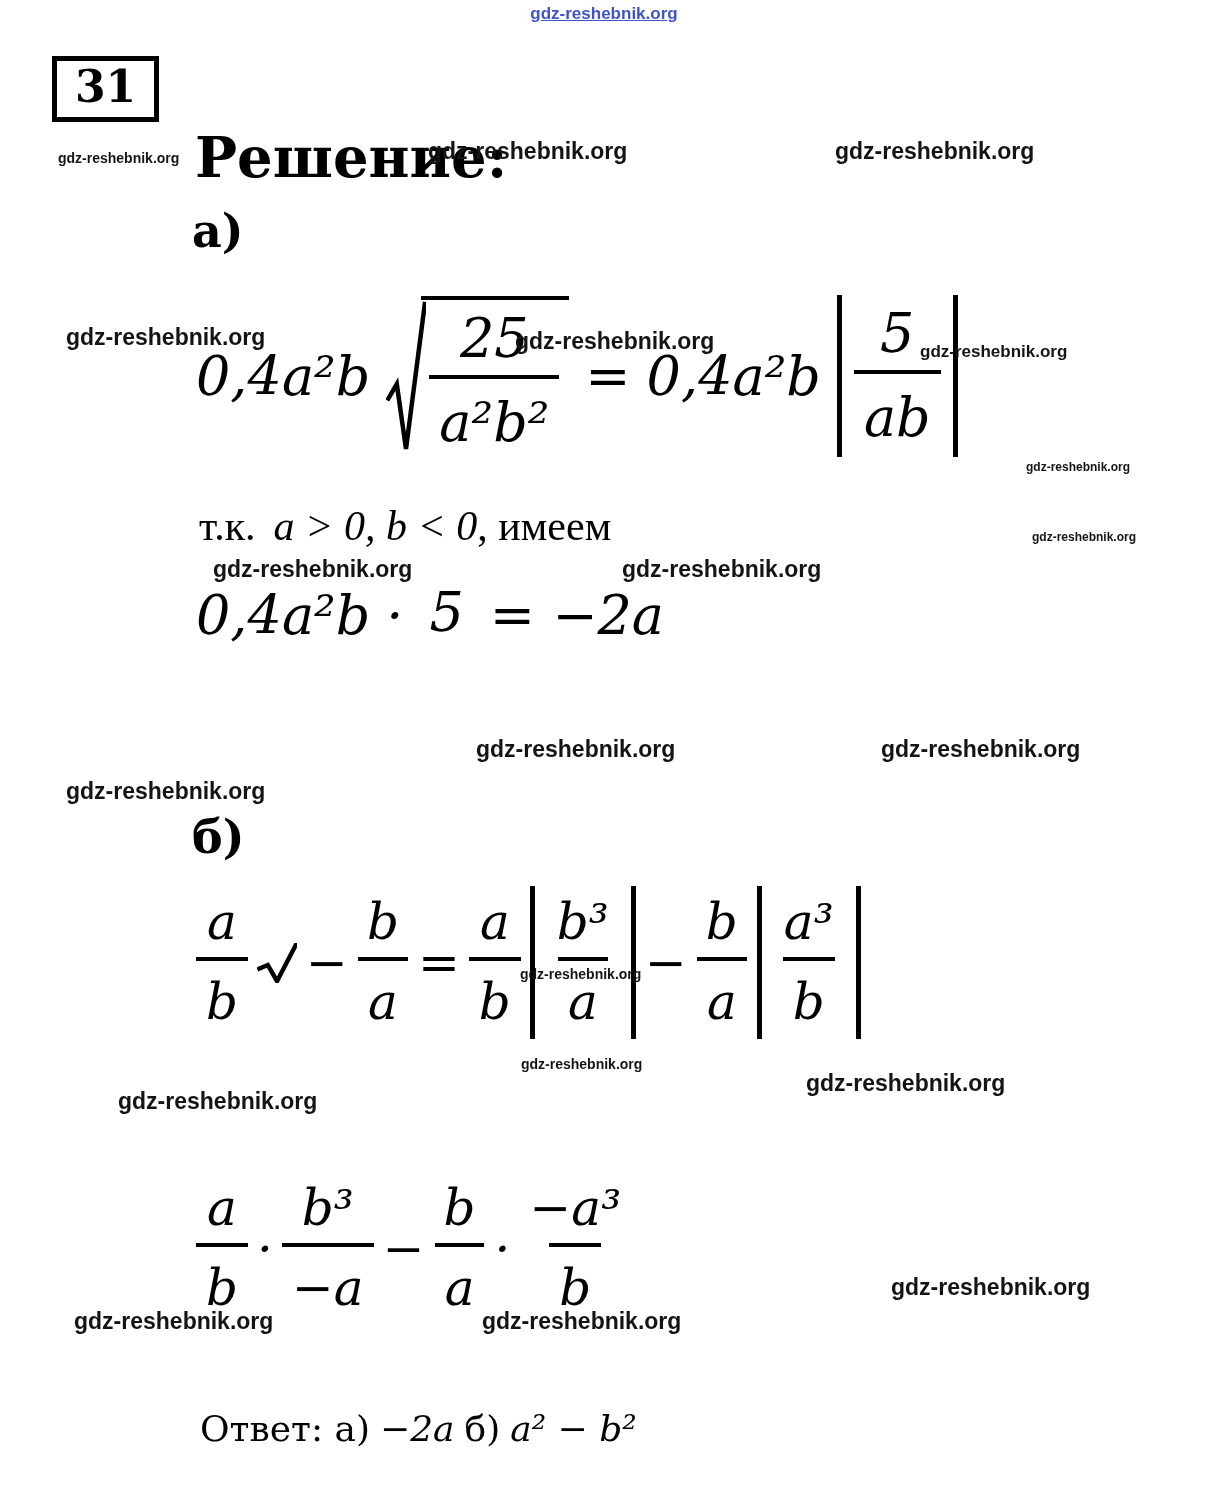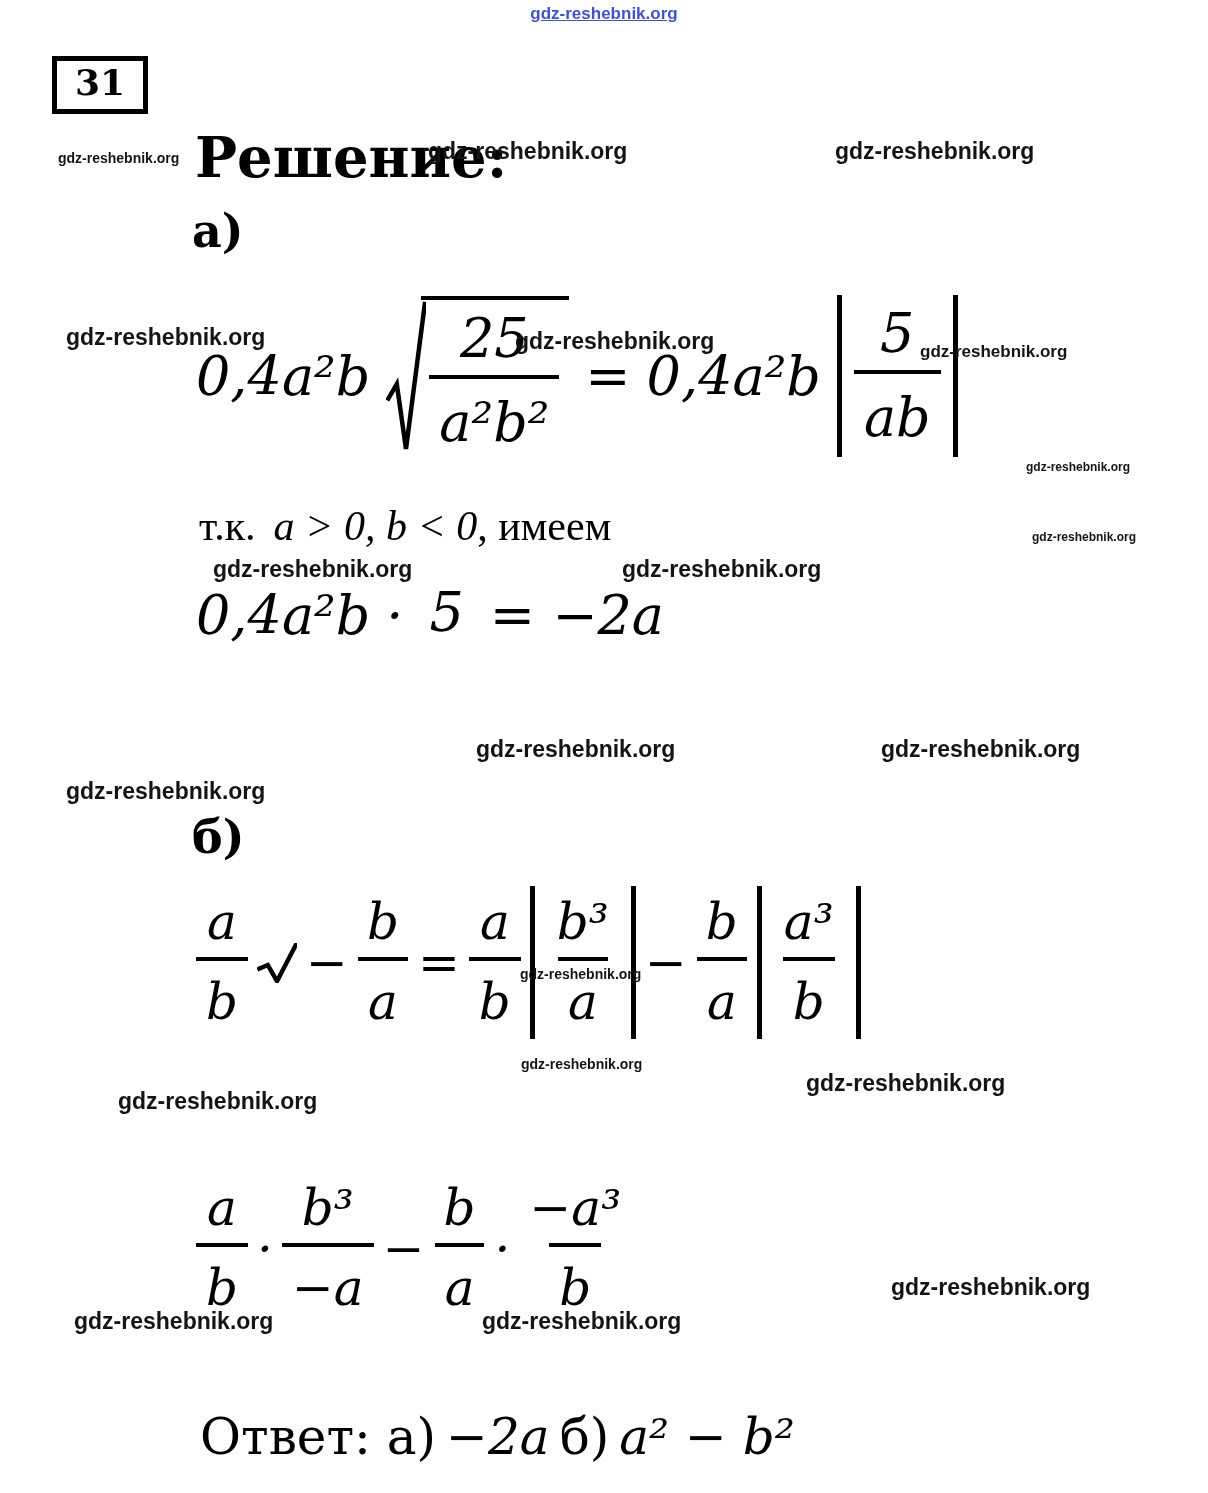--- a/index.html
+++ b/index.html
@@ -32,21 +32,21 @@
     font-size: 17px;
     font-weight: 700;
     text-decoration: underline;
     cursor: pointer;
   }
 
   
   .num-box {
     border: 5px solid #000;
     font-weight: 700;
-    font-size: 36px;
+    font-size: 44px;
     line-height: 1.1;
     padding: 2px 18px 6px;
     font-family: "DejaVu Serif", serif;
   }
   .heading { font-size: 56px; font-weight: bold; }
   .part-label { font-size: 46px; font-weight: 700; }
 
   
   .math {
     display: flex;
@@ -86,21 +86,21 @@
     border-left: 5px solid #000;
     border-right: 5px solid #000;
     padding: 8px 12px;
   }
 
   .cond { font-size: 42px; white-space: nowrap; }
   .cond .rm { font-style: normal; }
   .cond .it { font-style: italic; }
   .cond .tk { margin-right: 18px; }
 
-  .answer { font-size: 50px; white-space: nowrap; }
+  .answer { font-size: 36px; white-space: nowrap; }
   .answer .rm { font-style: normal; }
   .answer .it { font-style: italic; }
   .answer .lbl { margin-right: 10px; }
   .answer .mid { margin: 0 10px; }
 </style>
 </head>
 <body>
 
 <div class="page">
 

